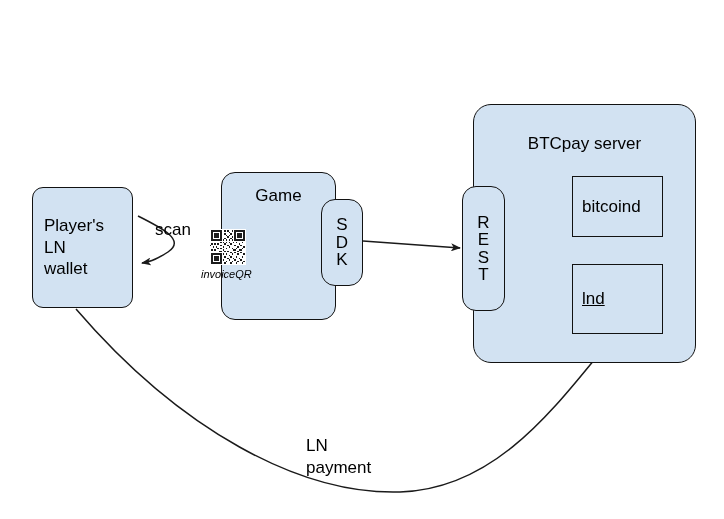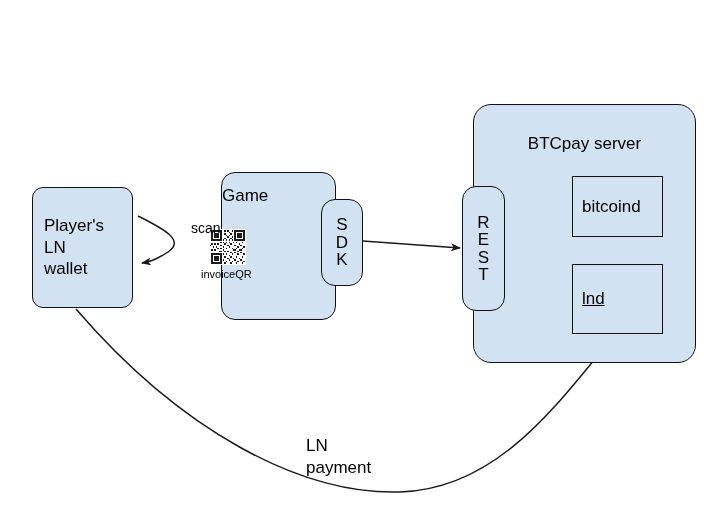--- a/index.html
+++ b/index.html
@@ -52,21 +52,21 @@
     border-radius: 11px;
   }
 
   
   #node-game {
     left: 221px;
     top: 172px;
     width: 115px;
     height: 148px;
     align-items: flex-start;
-    justify-content: flex-start;
+    justify-content: center;
     padding-top: 12px;
     font-size: 17px;
   }
 
   
   #node-sdk {
     left: 321px;
     top: 199px;
     width: 42px;
     height: 87px;
@@ -148,35 +148,35 @@
     z-index: 6;
     image-rendering: pixelated;
   }
   #qr-caption {
     position: absolute;
     left: 201px;
     top: 268px;
     font-size: 11px;
     z-index: 6;
     white-space: nowrap;
+    font-style: italic;
   }
 
   
   .edge-label {
     position: absolute;
     font-size: 13px;
     z-index: 7;
     white-space: pre-line;
     line-height: 1.3;
   }
   #label-scan {
     left: 155px;
     top: 219px;
-    font-size: 14px;
-    margin-left: 36px;
+    font-size: 17px;
   }
   #label-ln-payment {
     left: 306px;
     top: 435px;
     font-size: 17px;
   }
 </style>
 </head>
 <body>
 

